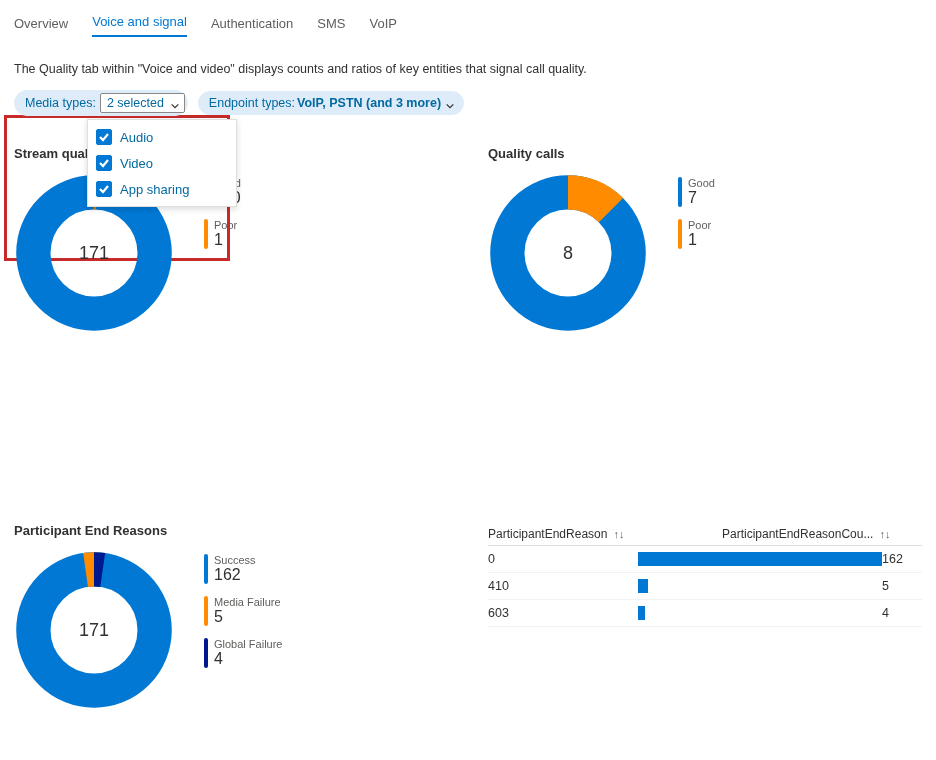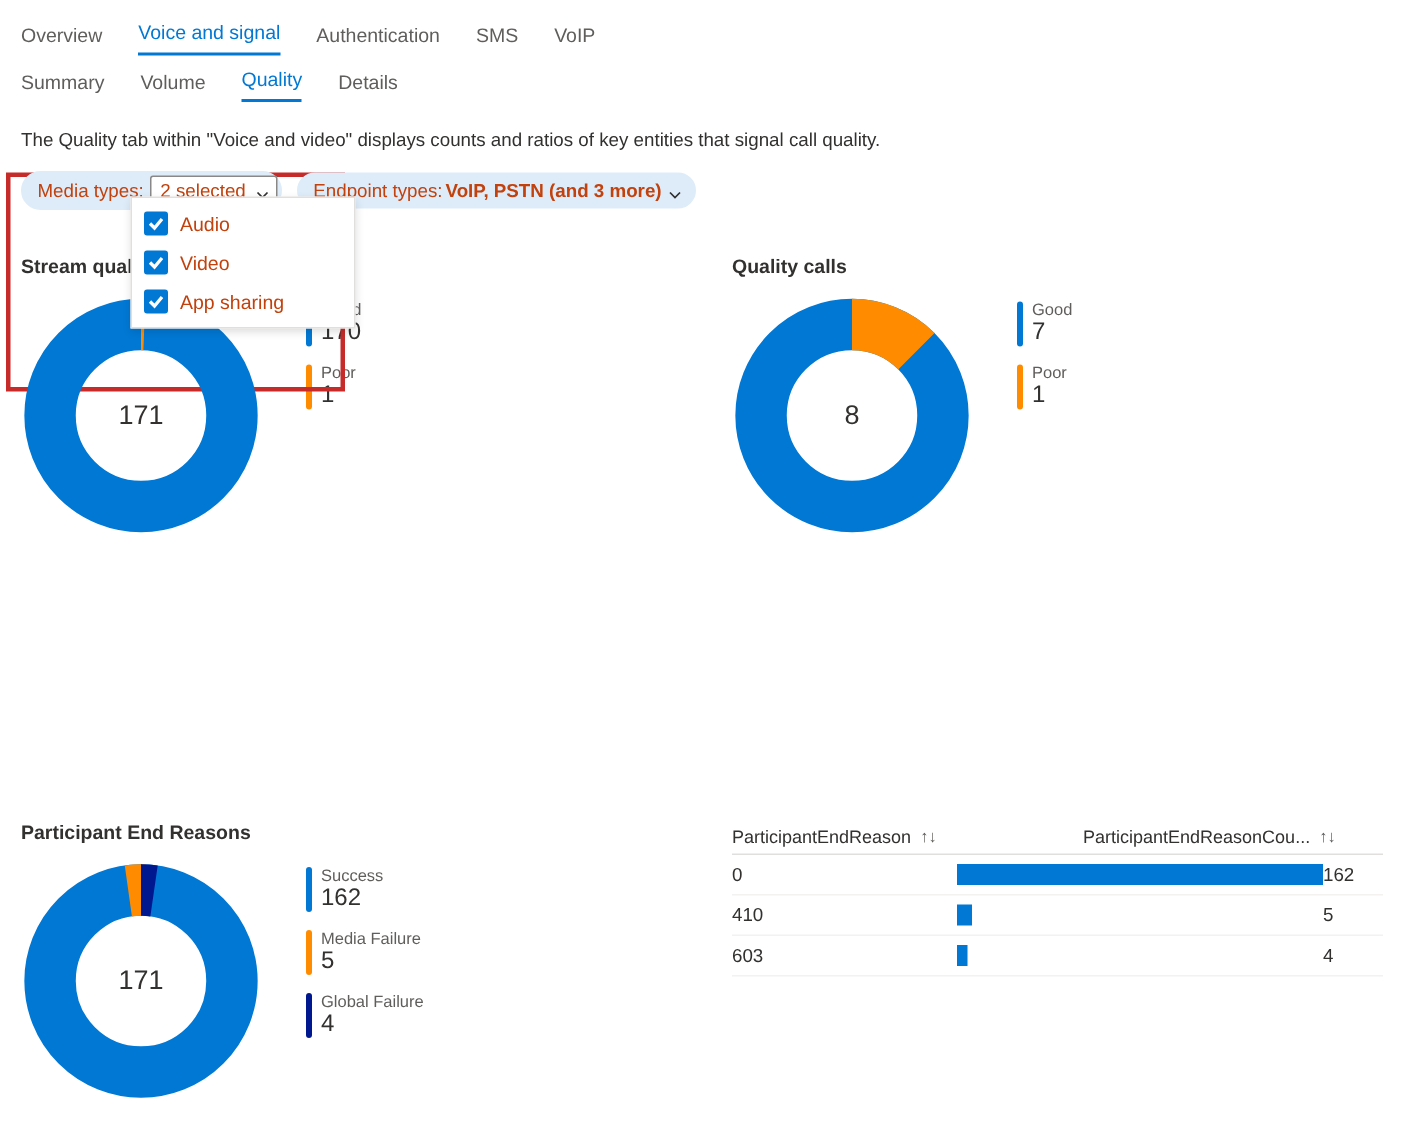--- a/index.html
+++ b/index.html
@@ -1,37 +1,37 @@
 <!DOCTYPE html>
 <html><head>
 <meta charset="utf-8">
 <style>
   * { box-sizing: border-box; }
   html, body { margin:0; padding:0; background:#fff; font-family: "Segoe UI", Arial, sans-serif; color:#323130; }
   .page { width:936px; padding:8px 14px 20px 14px; }
 
-  .tabs { display:flex; gap:24px; align-items:flex-end; height:30px; border-bottom:1px solid transparent; margin-bottom:2px;}
+  .tabs { display:flex; gap:24px; align-items:flex-end; height:30px; border-bottom:1px solid transparent; margin-bottom:24px;}
   .tab { font-size:13px; color:#605e5c; padding:4px 0 6px 0; cursor:pointer; }
   .tab.active { color:#0078d4; border-bottom:2px solid #0078d4; font-weight:400; }
 
   .subtabs { display:flex; gap:24px; align-items:flex-end; height:28px; margin-bottom:18px;}
   .subtab { font-size:13px; color:#605e5c; padding:2px 0 6px 0; cursor:pointer; }
   .subtab.active { color:#0078d4; border-bottom:2px solid #0078d4; }
 
   .desc { font-size:12.5px; color:#323130; margin-bottom:14px; }
 
   .highlight-box { position:absolute; border:3px solid #c62b2a; pointer-events:none; }
 
   .filter-row { position:relative; display:flex; gap:10px; align-items:center; margin-bottom:30px; }
-  .pill { display:inline-flex; align-items:center; background:#deecf9; border:1px solid #deecf9; border-radius:16px; padding:4px 10px; font-size:12.5px; color:#c2410c; cursor:pointer; }
+  .pill { display:inline-flex; align-items:center; background:#deecf9; border:1px solid #deecf9; border-radius:16px; padding:4px 10px; font-size:12.5px; color:#0369a1; cursor:pointer; }
   .pill .pill-label { margin-right:4px; }
   .pill.selected-wrap { padding:2px 2px 2px 10px; }
   .select-box { background:#fff; border:1px solid #8a8886; border-radius:2px; padding:2px 20px 2px 6px; font-size:12.5px; position:relative; cursor:pointer; }
   .chev-down { width:10px; height:10px; display:inline-block; vertical-align:middle; }
-  .dropdown-panel { position:absolute; top:16px; left:0; width:150px; background:#fff; border:1px solid #e1dfdd; box-shadow:0 2px 6px rgba(0,0,0,0.15); padding:4px 6px; z-index:10;}
+  .dropdown-panel { position:absolute; top:28px; left:0; width:150px; background:#fff; border:1px solid #e1dfdd; box-shadow:0 2px 6px rgba(0,0,0,0.15); padding:4px 6px; z-index:10;}
   .dd-item { display:flex; align-items:center; gap:8px; padding:5px 2px; font-size:13px; cursor:pointer;}
   .chk { width:16px; height:16px; border:1px solid #605e5c; border-radius:2px; display:inline-flex; align-items:center; justify-content:center; background:#fff;}
   .chk.checked { background:#0078d4; border-color:#0078d4; }
   .chk svg { width:12px; height:12px; }
   .chk svg path { stroke:#fff; stroke-width:2.2; fill:none; }
 
   .grid { display:grid; grid-template-columns: 1fr 1fr; column-gap:40px; row-gap:40px;}
   .panel-title { font-size:13px; font-weight:600; color:#323130; margin-bottom:12px;}
 
   .donut-row { display:flex; align-items:flex-start; gap:30px; }
@@ -67,26 +67,20 @@
   <div class="highlight-box" style="left:4px; top:115px; width:226px; height:146px;"></div>
 
   <div class="tabs">
     <div class="tab">Overview</div>
     <div class="tab active">Voice and signal</div>
     <div class="tab">Authentication</div>
     <div class="tab">SMS</div>
     <div class="tab">VoIP</div>
   </div>
 
-  <div class="subtabs">
-    <div class="subtab">Summary</div>
-    <div class="subtab">Volume</div>
-    <div class="subtab active">Quality</div>
-    <div class="subtab">Details</div>
-  </div>
 
   <div class="desc">The Quality tab within "Voice and video" displays counts and ratios of key entities that signal call quality.</div>
 
   <div class="filter-row" style="position:relative;">
     <div class="pill selected-wrap" style="position:relative;">
       <span class="pill-label">Media types:</span>
       <span class="select-box">
         <span>2 selected</span>
         <span class="chev-down" style="position:absolute; right:4px; top:6px;">
           <svg viewBox="0 0 12 12">

